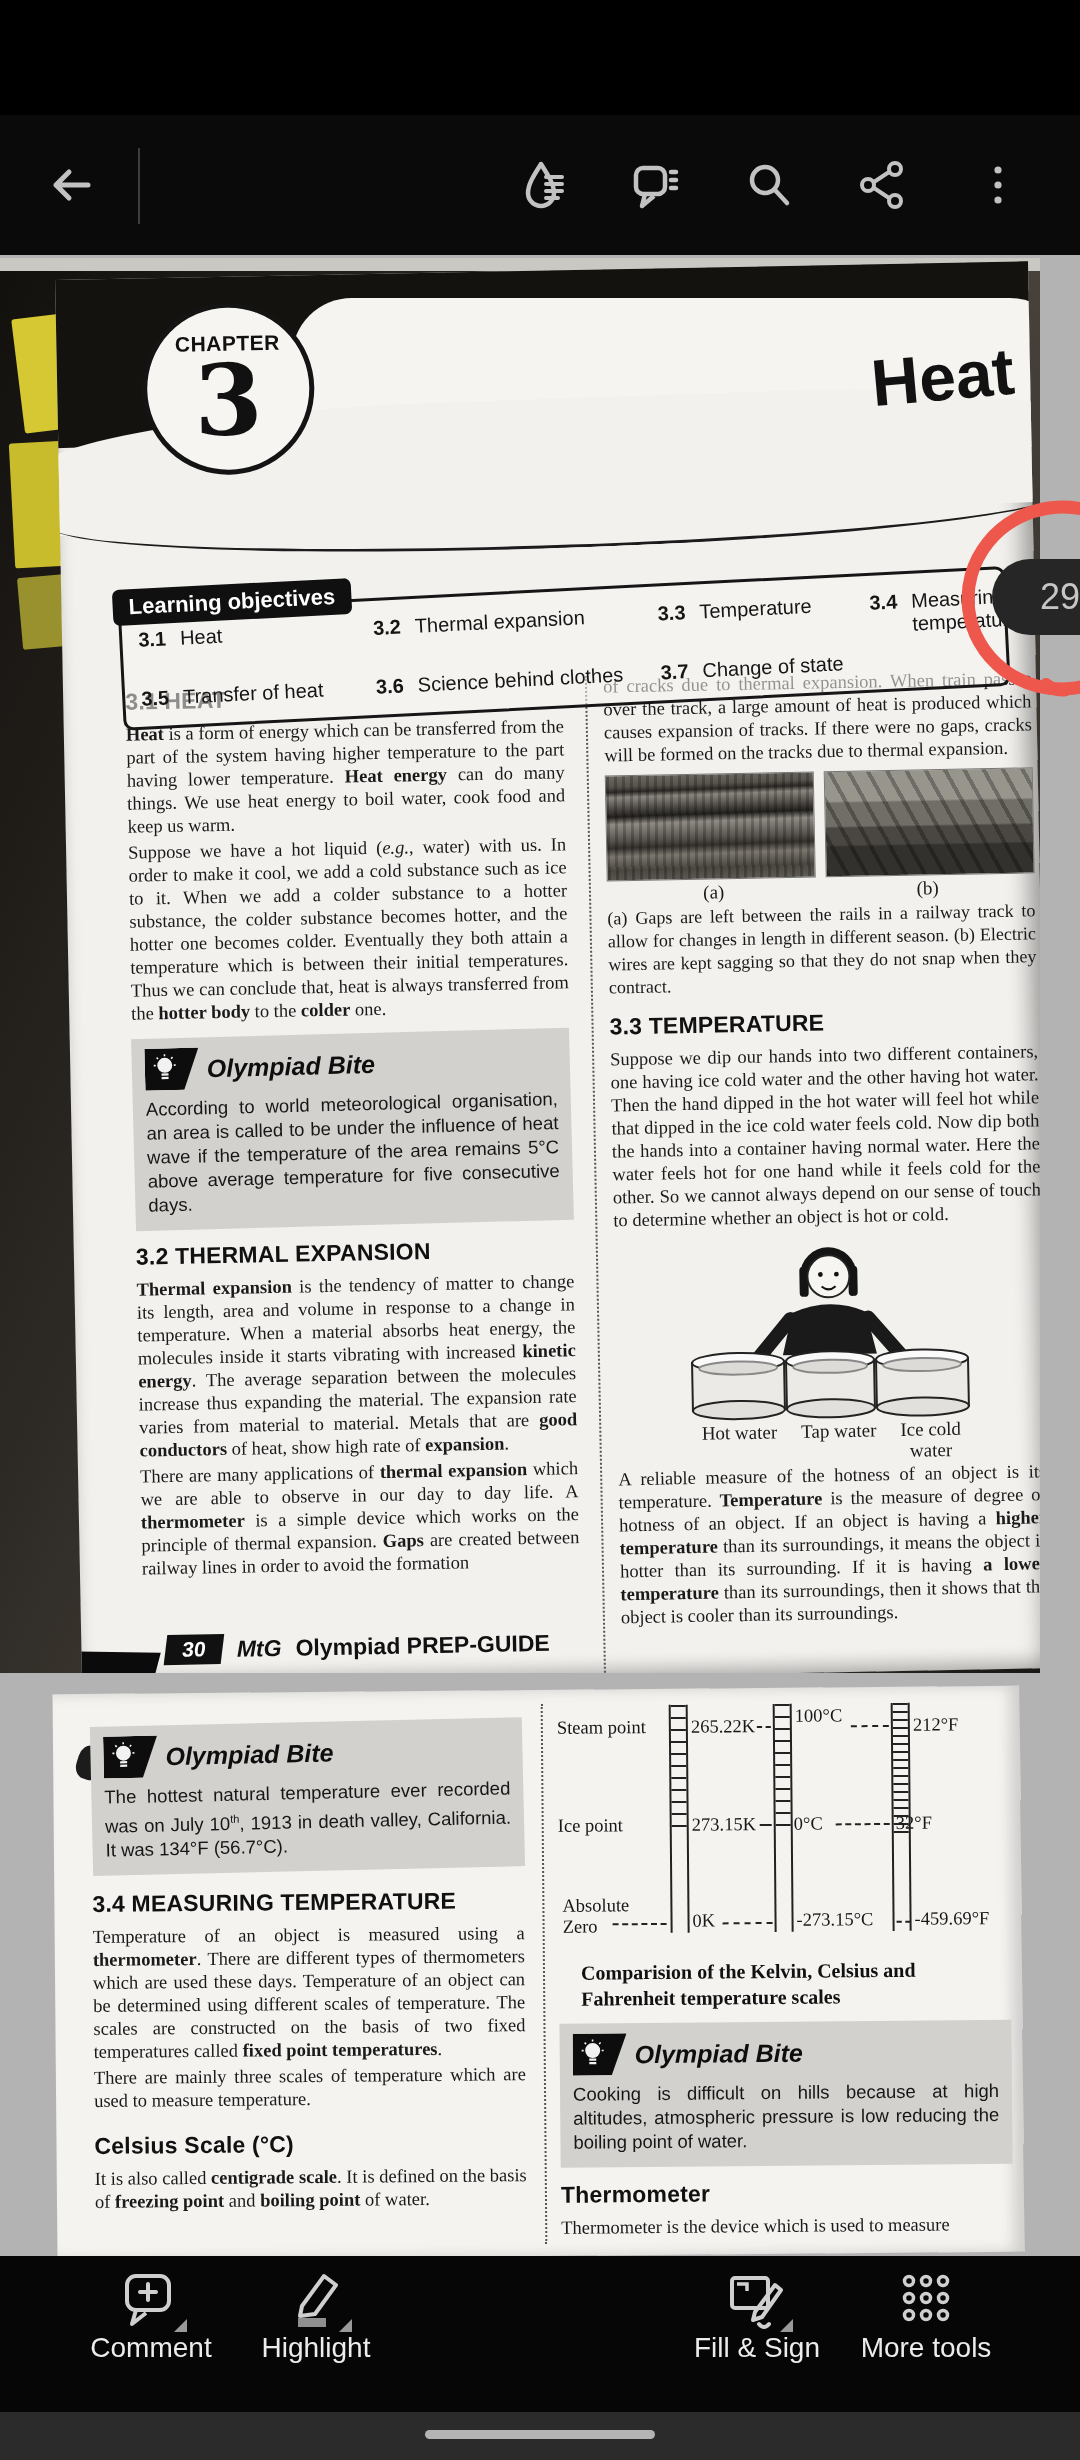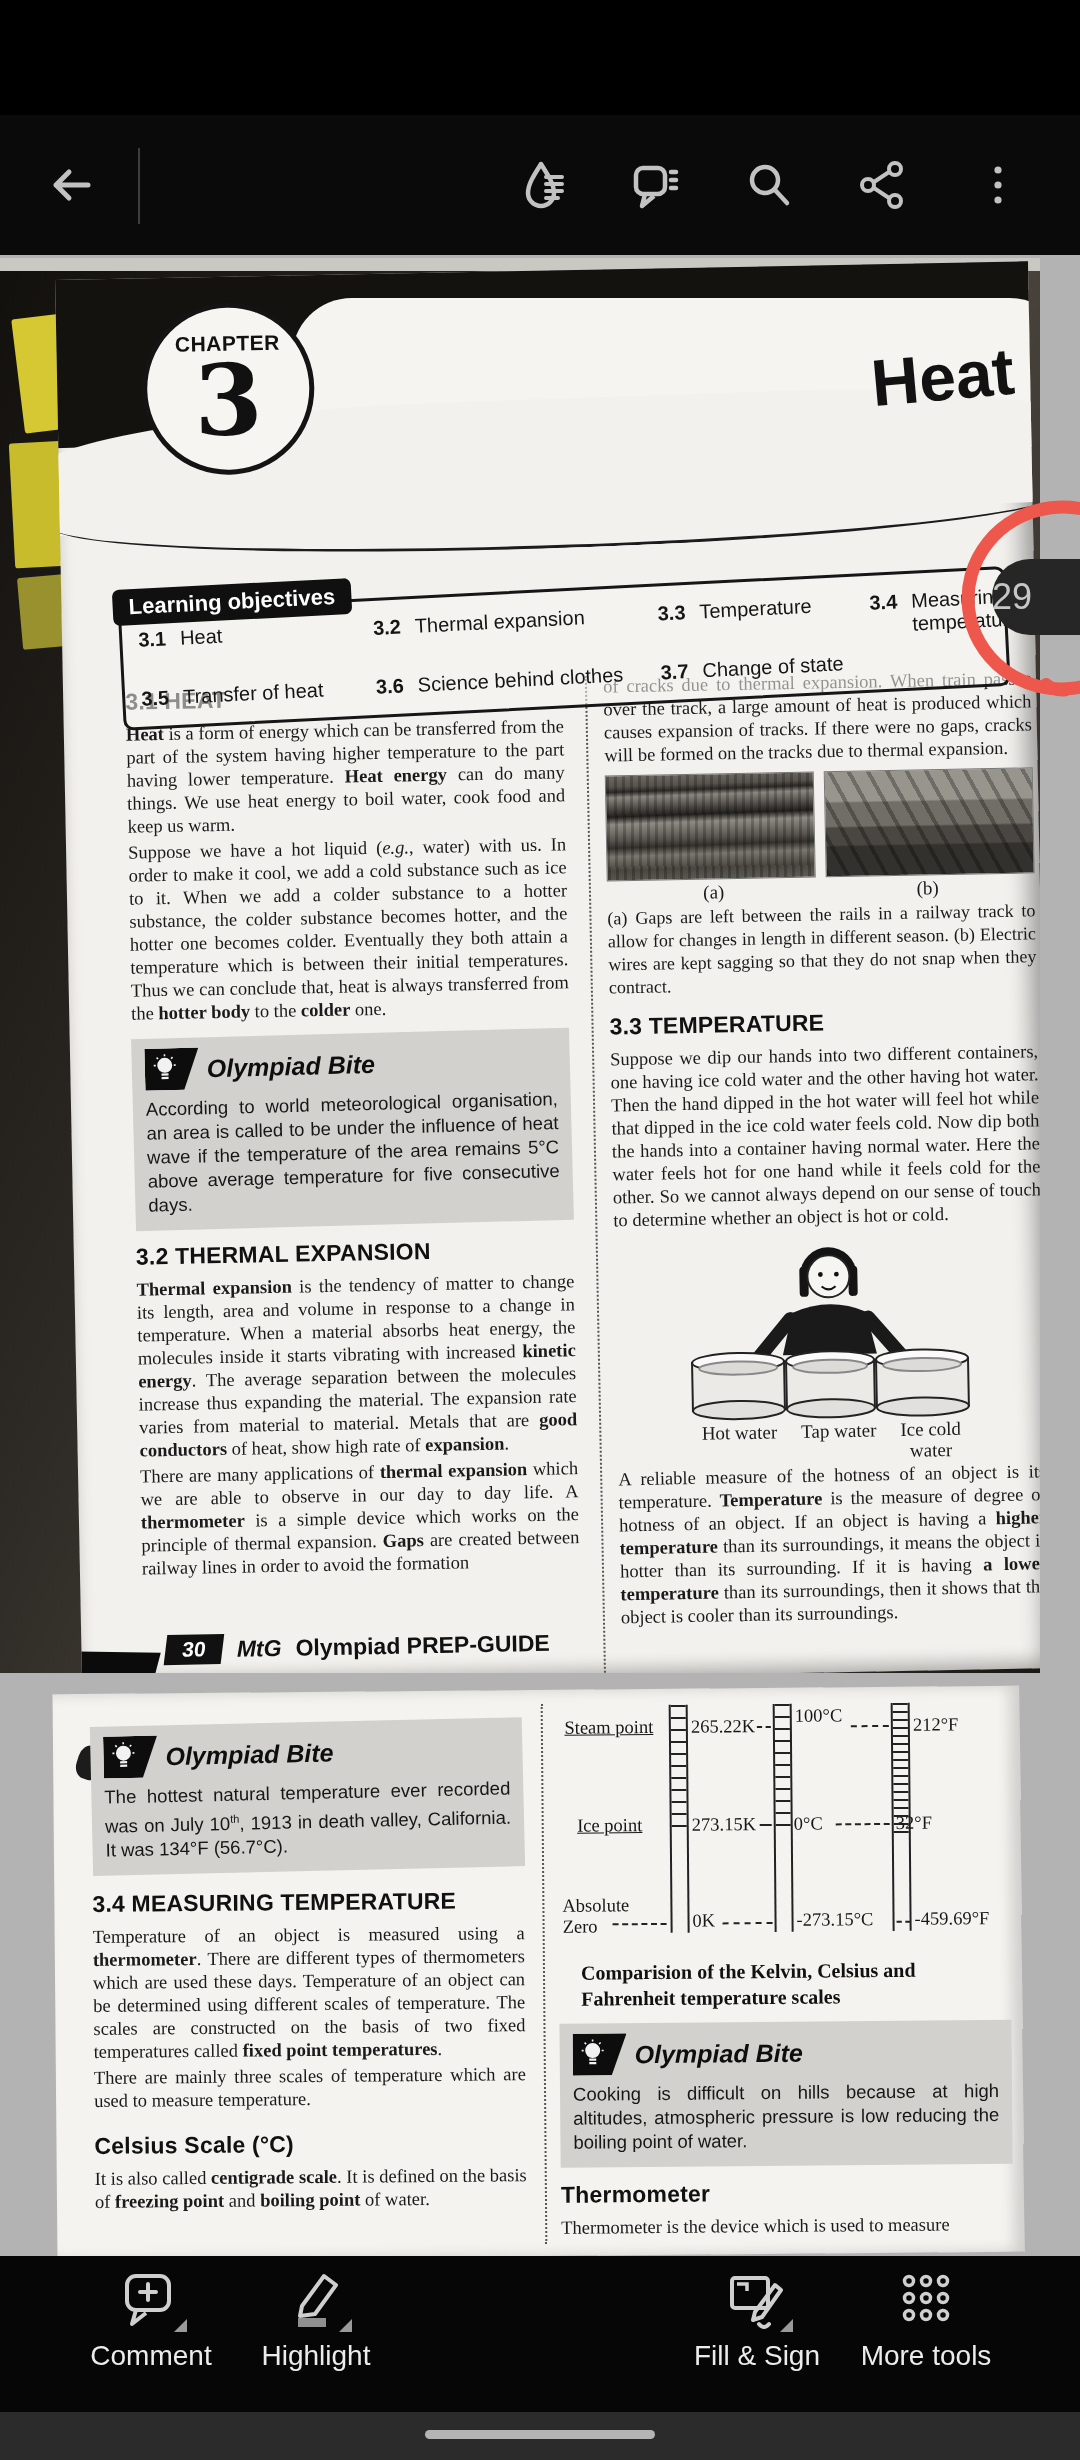--- a/index.html
+++ b/index.html
@@ -83,36 +83,36 @@
   .p2smudge{position:absolute;left:24px;top:52px;width:26px;height:34px;background:#1c1c1c;border-radius:40%;transform:rotate(18deg);}
   .col2L{position:absolute;left:38px;top:18px;width:432px;}
   .col2R{position:absolute;left:488px;top:14px;width:452px;border-left:2px dotted #555;padding-left:14px;height:540px;}
 
   .tscale{position:relative;width:100%;height:252px;font-family:"Liberation Serif",serif;color:#171717;}
   .ladder{position:absolute;top:2px;width:15px;height:228px;border-left:2.5px solid #222;border-right:2.5px solid #222;}
   .rungs{position:absolute;left:0;right:0;top:0;height:124px;
          background:repeating-linear-gradient(to bottom,#222 0 2px,transparent 2px 12px);}
   .rungsF{height:132px;background:repeating-linear-gradient(to bottom,#222 0 2px,transparent 2px 8px);}
   .tl{position:absolute;font-size:18.5px;}
-  .tlab{text-align:center;text-decoration:underline;}
+  .tlab{text-align:left;}
   .dash{position:absolute;border-top:2.5px dashed #222;}
   .tcap{font-family:"Liberation Serif",serif;font-weight:700;font-size:20px;line-height:26px;color:#111;
         margin:4px 0 10px;padding-left:22px;}
 
   
   .badge{position:absolute;left:992px;top:559px;width:88px;height:76px;background:#262626;border-radius:44px 0 0 44px;
-         display:flex;align-items:center;justify-content:flex-start;color:#c6c6c6;font-size:36px;z-index:45;}
+         display:flex;align-items:center;justify-content:flex-end;color:#c6c6c6;font-size:36px;z-index:45;}
   .anno{position:absolute;left:950px;top:496px;width:130px;height:215px;z-index:46;pointer-events:none;}
 
   
   .bottombar{left:0;top:2256px;width:1080px;height:156px;background:#060606;z-index:40;}
   .bt-item{position:absolute;top:12px;transform:translateX(-50%);text-align:center;width:170px;background:none;border:none;padding:0;cursor:pointer;}
   .bt-ic{position:relative;width:64px;height:64px;margin:0 auto;}
   .tri{position:absolute;right:-4px;bottom:0;width:0;height:0;border-left:13px solid transparent;border-bottom:13px solid #9a9a9a;}
-  .bt-label{display:block;margin-top:8px;font-size:28px;color:#ececec;}
+  .bt-label{display:block;font-size:28px;color:#ececec;}
   .navbar{left:0;top:2412px;width:1080px;height:48px;background:#2b2b2b;z-index:40;}
   .home-pill{left:425px;top:2430px;width:230px;height:9px;border-radius:5px;background:#b4b4b4;z-index:41;}
   svg{display:block;}
 </style>
 </head>
 <body>
 
 <div id="screen">
 
   <div class="abs statusbar"></div>

